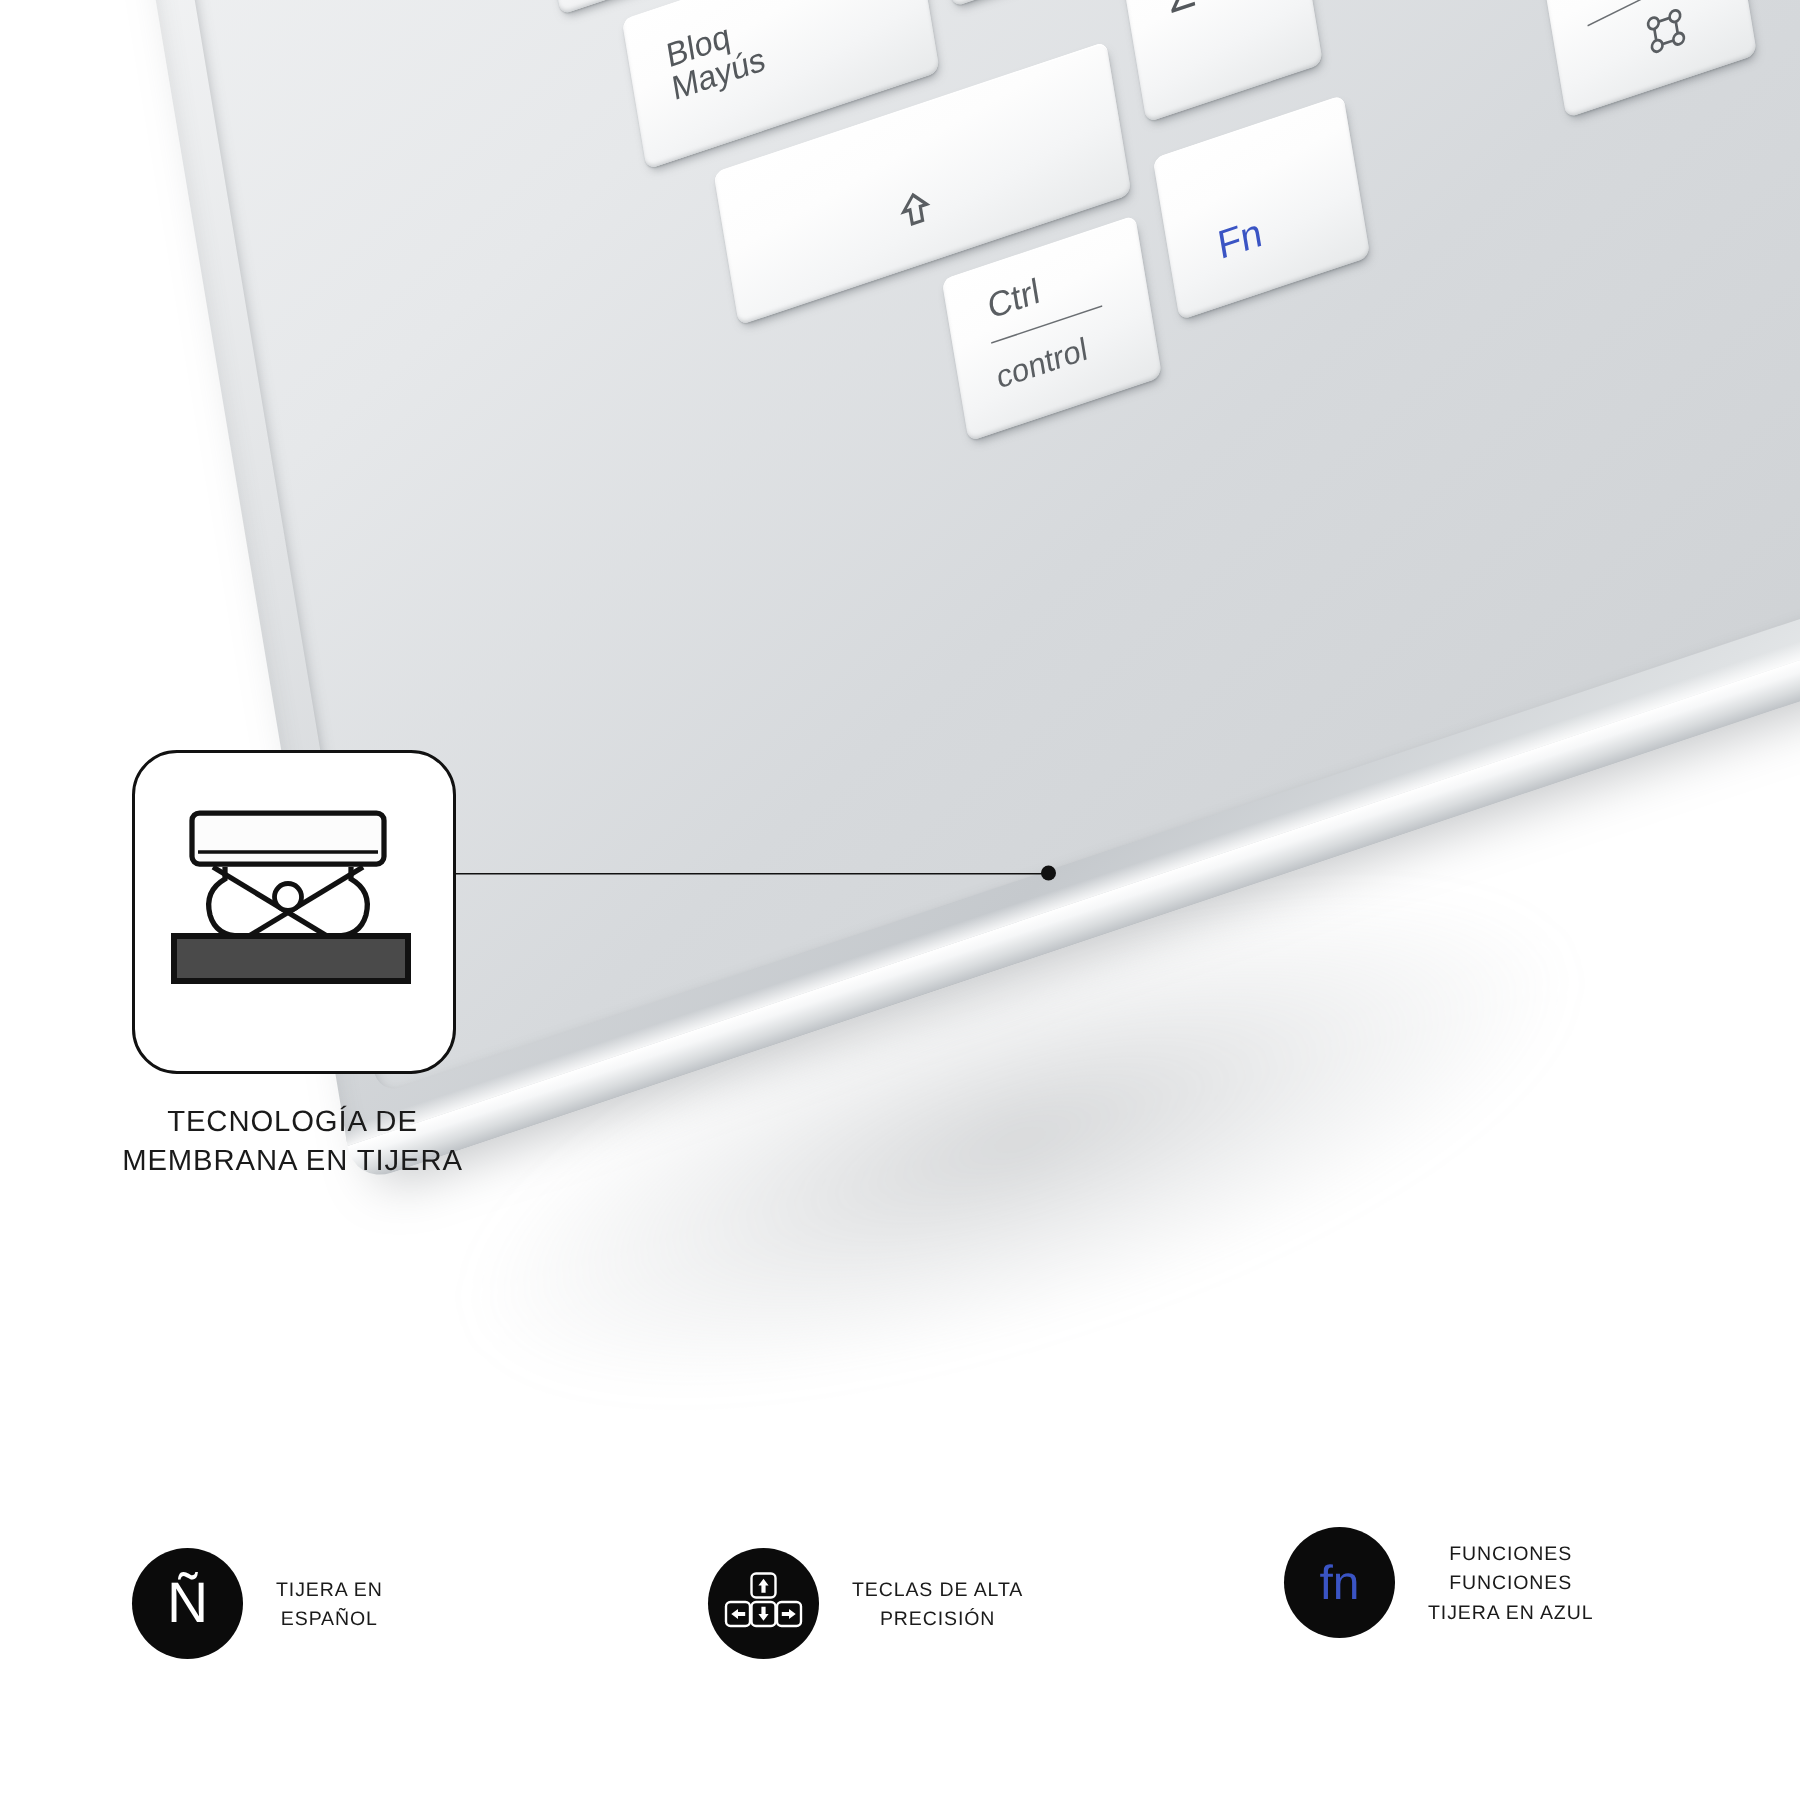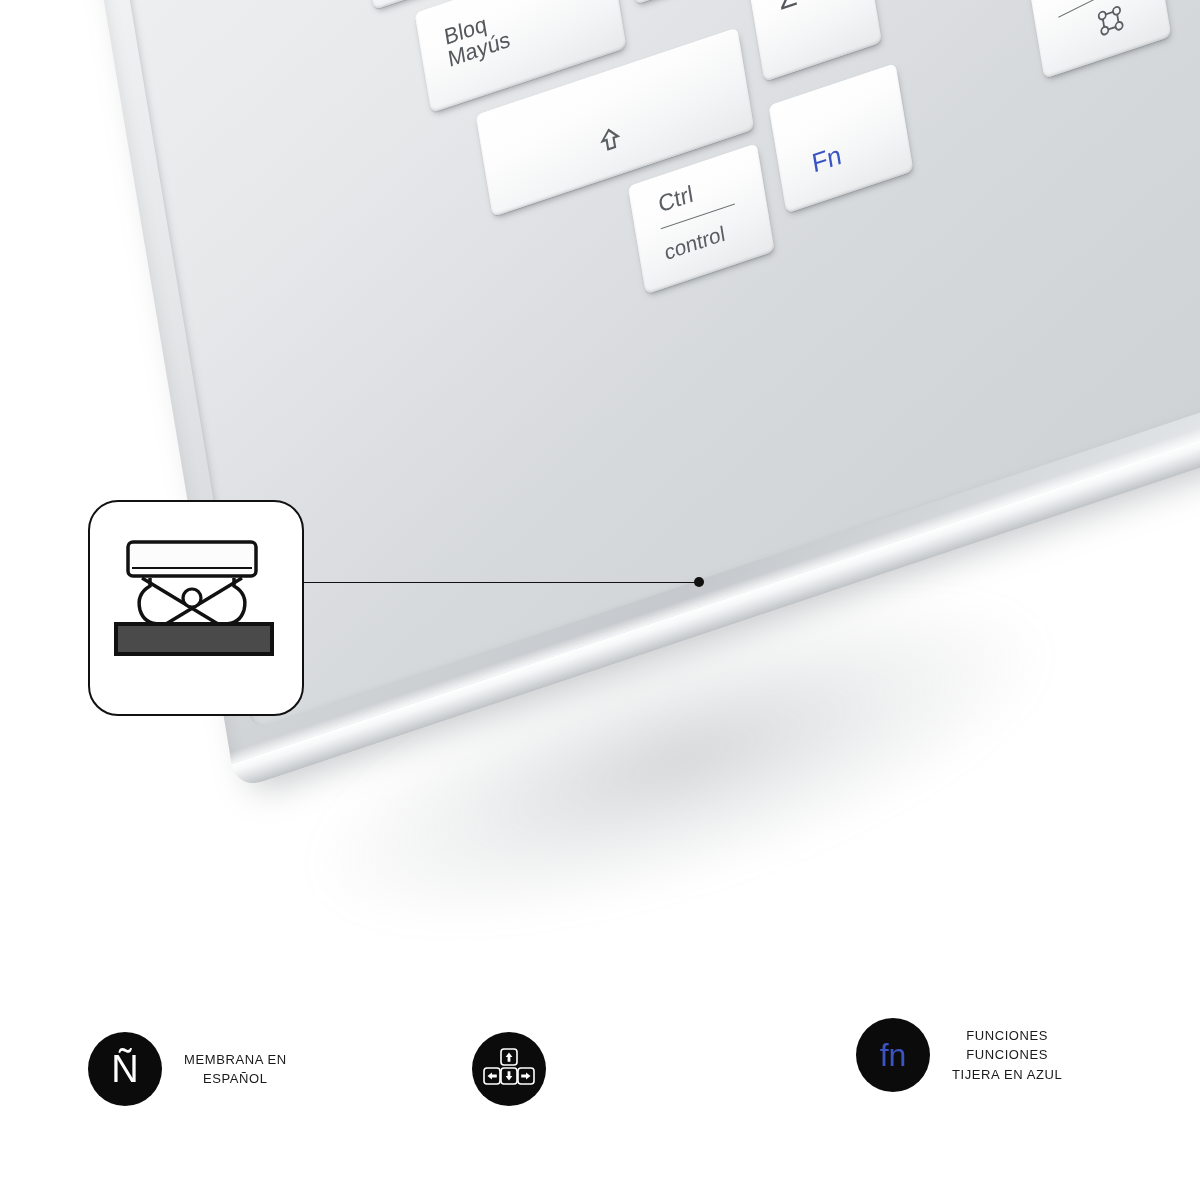--- a/index.html
+++ b/index.html
@@ -202,31 +202,35 @@
           <path d="M136 46 L60 92" stroke="#111" stroke-width="3.5" fill="none"></path>
           <path d="M44 46 L44 54 Q30 62 34 78 Q38 92 54 92" stroke="#111" stroke-width="3.5" fill="none"></path>
           <path d="M128 46 L128 54 Q142 62 138 78 Q134 92 118 92" stroke="#111" stroke-width="3.5" fill="none"></path>
           <circle cx="86" cy="66" r="9" fill="#fff" stroke="#111" stroke-width="3.2"></circle>
 
           <rect x="10" y="92" width="156" height="30" fill="#4a4a4a" stroke="#111" stroke-width="4"></rect>
         </svg>
       </span>
     </div>
 
+    <div class="callout-caption">
+      <span>TECNOLOGÍA DE</span><br>
+      <span>MEMBRANA EN TIJERA</span>
+    </div>
 
   </div>
 
   <div class="features">
 
     <div class="feat" style="left:88px;">
       <div class="feat-circle">
         <span class="glyph">Ñ</span>
       </div>
       <div class="feat-text">
-        <span>MEMBRANA EN</span><br>
+        <span>TIJERA EN</span><br>
         <span>ESPAÑOL</span>
       </div>
     </div>
 
     <div class="feat" style="left:472px;">
       <div class="feat-circle">
         <svg width="54" height="44" viewBox="0 0 54 44">
           <g stroke="#ffffff" stroke-width="1.6" fill="none">
             <rect x="19" y="2" width="16" height="16" rx="3"></rect>
             <rect x="2" y="21" width="16" height="16" rx="3"></rect>
@@ -234,20 +238,24 @@
             <rect x="36" y="21" width="16" height="16" rx="3"></rect>
           </g>
           <g fill="#ffffff">
             <path d="M27 5.5 L30.4 10 H28.4 V14.8 H25.6 V10 H23.6 Z"></path>
             <path d="M27 33.5 L30.4 29 H28.4 V24.2 H25.6 V29 H23.6 Z"></path>
             <path d="M5.5 29 L10 25.6 V27.6 H14.8 V30.4 H10 V32.4 Z"></path>
             <path d="M48.5 29 L44 25.6 V27.6 H39.2 V30.4 H44 V32.4 Z"></path>
           </g>
         </svg>
       </div>
+      <div class="feat-text">
+        <span>TECLAS DE ALTA</span><br>
+        <span>PRECISIÓN</span>
+      </div>
     </div>
 
     <div class="feat" style="left:856px;top:8px;">
       <div class="feat-circle">
         <span class="glyph-blue">fn</span>
       </div>
       <div class="feat-text">
         <span>FUNCIONES</span><br>
         <span>FUNCIONES</span><br>
         <span>TIJERA EN AZUL</span>

